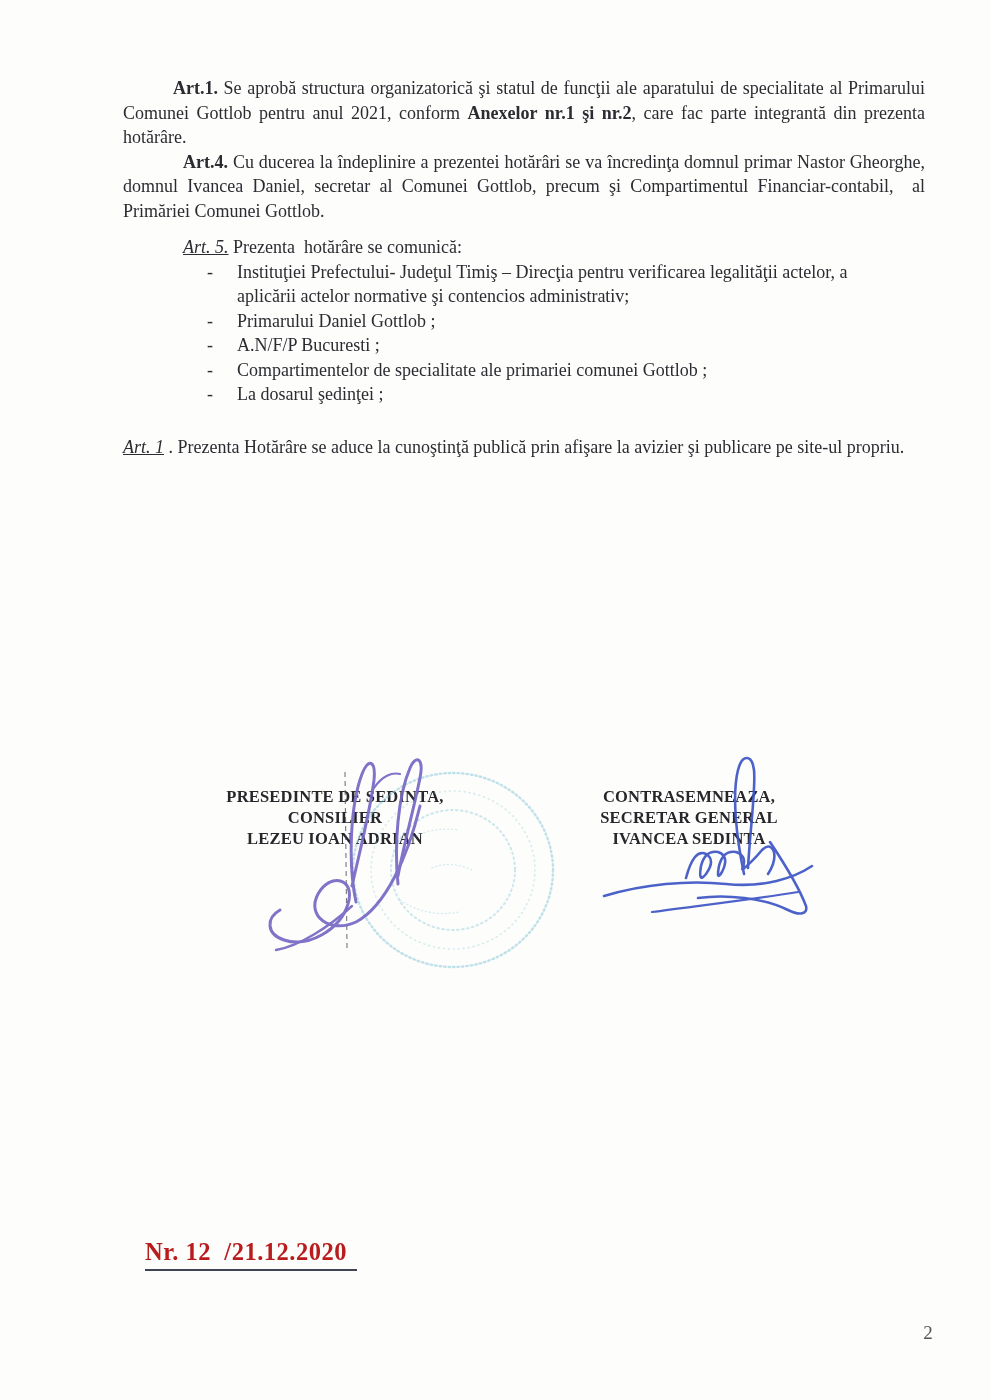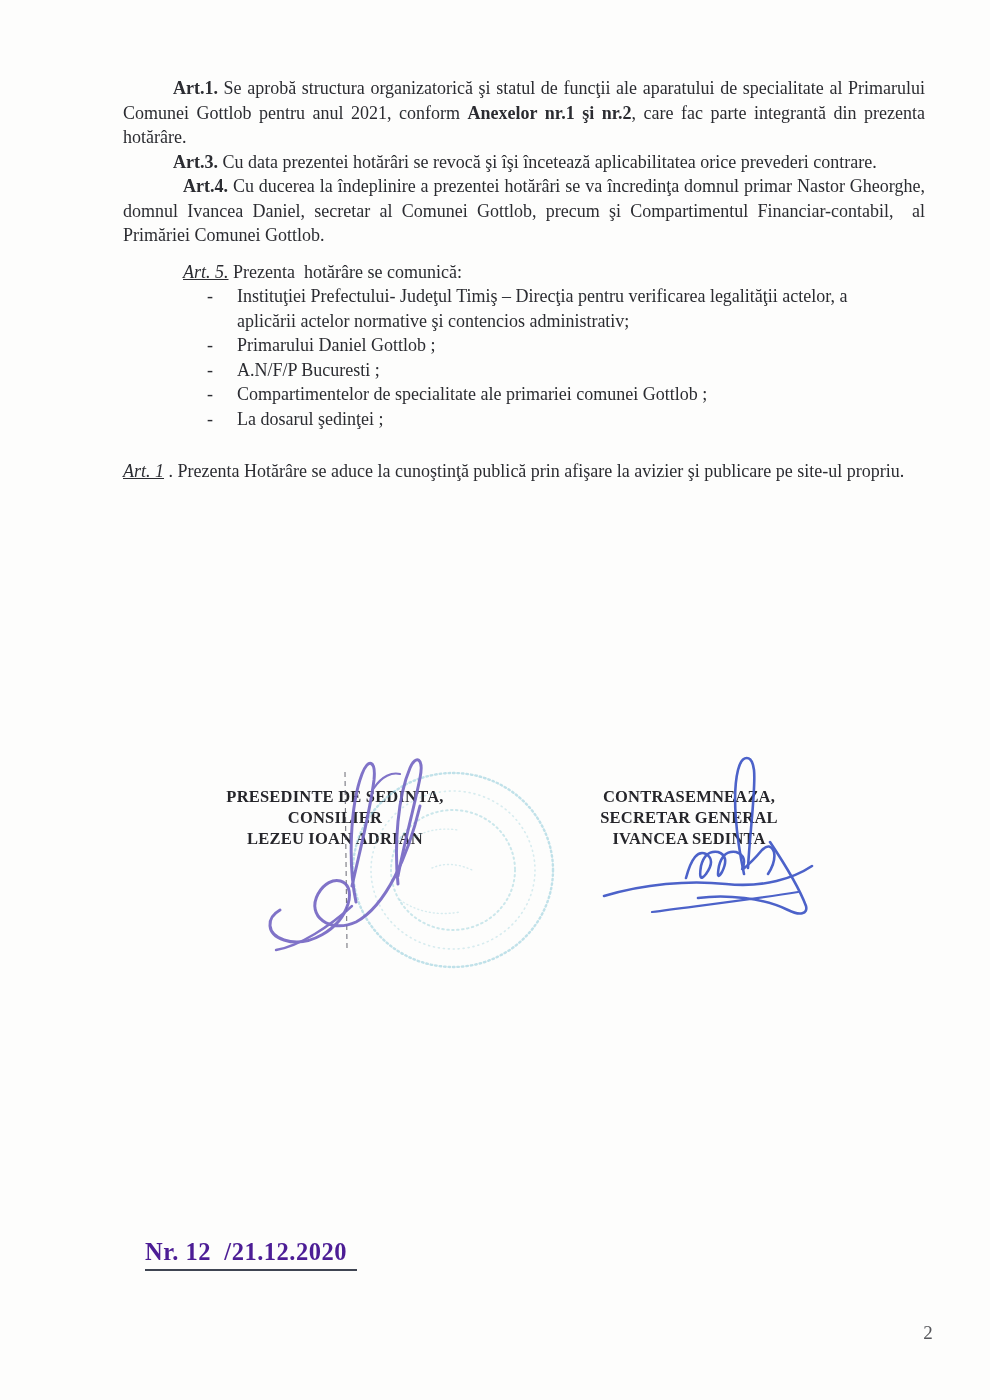--- a/index.html
+++ b/index.html
@@ -63,21 +63,21 @@
     left: 0; top: 0;
     width: 990px; height: 1400px;
     pointer-events: none;
   }
   .doc-number {
     position: absolute;
     left: 145px;
     top: 1238px;
     font-size: 24.5px;
     font-weight: bold;
-    color: #4c1d95;
+    color: #b91c1c;
     letter-spacing: 0.5px;
     border-bottom: 2.5px solid #3f4552;
     padding: 0 10px 3px 0;
   }
   .page-number {
     position: absolute;
     left: 912px;
     top: 1322px;
     width: 32px;
     text-align: center;
@@ -89,21 +89,20 @@
 <body>
 
 <div class="page">
 
   <div class="content">
 
     <p class="para ind-1"><span class="art-label">Art.1.</span><span> Se aprobă structura organizatorică şi statul de funcţii ale aparatului de specialitate al Primarului Comunei Gottlob pentru anul 2021, conform </span><span class="bold-ref">Anexelor nr.1 şi nr.2</span><span>, care fac parte integrantă din prezenta hotărâre.</span></p>
 
 
 
-    <p class="para ind-1"><span class="art-label">Art.3.</span><span> Cu data prezentei hotărâri se revocă şi îşi încetează aplicabilitatea orice prevederi contrare.</span></p>
 
     <p class="para ind-3"><span class="art-label">Art.4.</span><span> Cu ducerea la îndeplinire a prezentei hotărâri se va încredinţa domnul primar Nastor Gheorghe, domnul Ivancea Daniel, secretar al Comunei Gottlob, precum şi Compartimentul Financiar-contabil,&nbsp; al Primăriei Comunei Gottlob.</span></p>
 
     <p class="para art5-head"><span class="art-label-ul">Art. 5.</span><span> Prezenta&nbsp; hotărâre se comunică:</span></p>
 
     <ul class="comm-list">
       <li>
         <span class="dash-marker">-</span>
         <span class="li-text">Instituţiei Prefectului- Judeţul Timiş – Direcţia pentru verificarea legalităţii actelor, a aplicării actelor normative şi contencios administrativ;</span>
       </li>

